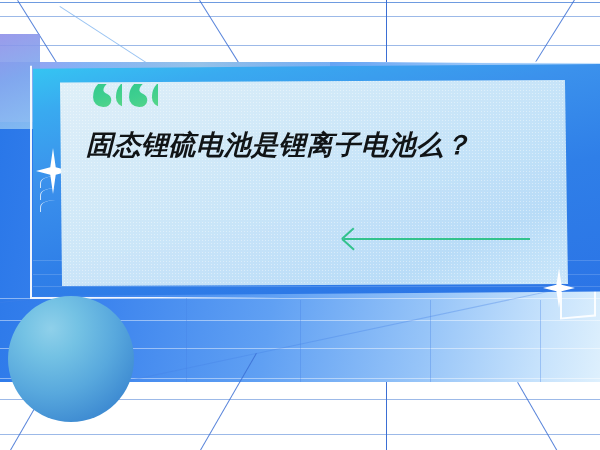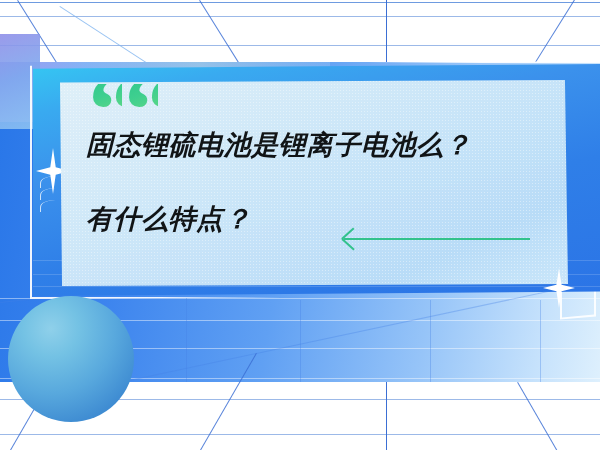--- a/index.html
+++ b/index.html
@@ -250,21 +250,20 @@
     <span class="qm">
         <i>“</i>
       </span>
     <span class="qm">
         <i>“</i>
       </span>
   </div>
 
   <div id="headline">
     <div class="ln l1">固态锂硫电池是锂离子电池么？</div>
-    <div class="ln l2">有什么特点？</div>
   </div>
 
   <div id="arrow">
     <div class="shaft"></div>
     <div class="headtop"></div>
     <div class="headbot"></div>
   </div>
 
   <div class="quotes" id="quote-close">
     <span class="qm">

